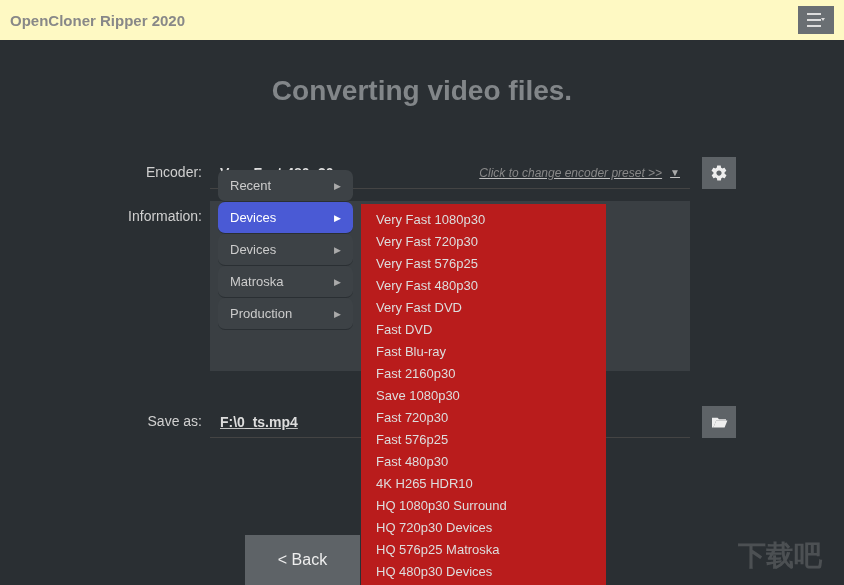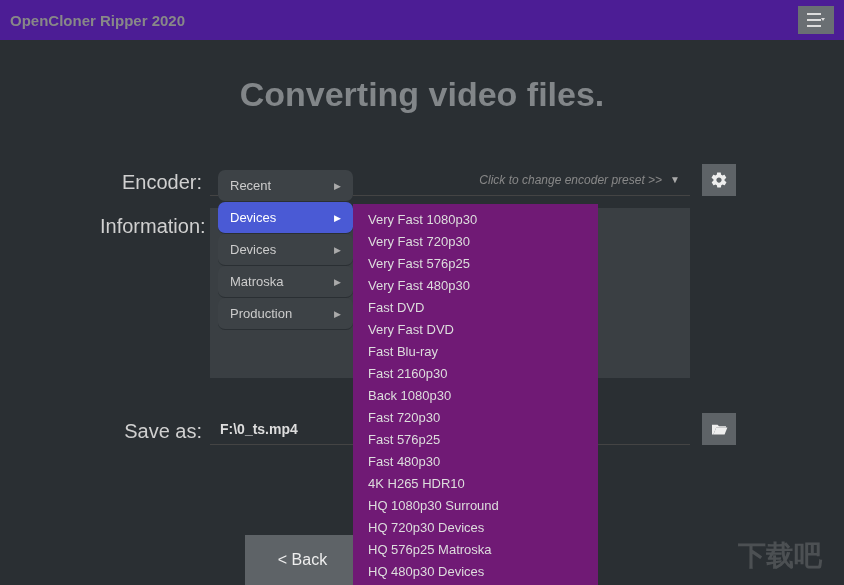--- a/index.html
+++ b/index.html
@@ -1,29 +1,29 @@
 <!DOCTYPE html>
 <html><head>
   <meta charset="utf-8">
   <style>
     * { margin: 0; padding: 0; box-sizing: border-box; font-family: "Segoe UI", Arial, sans-serif; }
     body { width: 844px; height: 585px; background: #2a2f33; color: #c0c0c0; overflow: hidden; position: relative; }
     
-    .titlebar { height: 40px; background: #4c1d95; display: flex; align-items: center; justify-content: space-between; padding: 4px 10px; }
+    .titlebar { height: 40px; background: #fef9c3; display: flex; align-items: center; justify-content: space-between; padding: 4px 10px; }
     .titlebar-title { color: #888; font-weight: bold; font-size: 15px; }
     .menu-btn { width: 36px; height: 28px; background: #6a6f73; display: flex; align-items: center; justify-content: center; cursor: pointer; }
     .menu-btn svg { fill: #ddd; }
     
-    .main-title { text-align: center; font-size: 34px; font-weight: bold; color: #828689; margin-top: 35px; }
+    .main-title { text-align: center; font-size: 28px; font-weight: bold; color: #828689; margin-top: 35px; }
     
     .form-area { margin-top: 50px; padding-left: 100px; position: relative; }
     
     .row { display: flex; align-items: flex-start; margin-bottom: 12px; }
-    .label { width: 110px; text-align: right; color: #d0d0d0; font-size: 20px; padding-top: 7px; padding-right: 8px; }
-    .control-col { width: 480px; }
+    .label { width: 110px; text-align: right; color: #d0d0d0; font-size: 14px; padding-top: 7px; padding-right: 8px; }
+    .control-col { width: 480px; text-decoration: underline; }
     
     .dropdown-bar { height: 32px; background: #2a2f33; border-bottom: 1px solid #444; display: flex; align-items: center; padding: 0 10px; cursor: pointer; }
     .dropdown-value { color: #ddd; font-size: 14px; font-weight: bold; flex: 1; }
     .dropdown-hint { color: #888; font-style: italic; font-size: 12px; }
     .dropdown-caret { margin-left: 8px; color: #aaa; font-size: 10px; }
     
     .icon-btn { width: 34px; height: 32px; background: #5e6367; margin-left: 12px; display: flex; align-items: center; justify-content: center; cursor: pointer; }
     .icon-btn svg { fill: #eee; }
     
     .info-box { height: 170px; background: #3a3f43; }
@@ -36,21 +36,21 @@
     .btn-back { background: #5e6367; }
     .btn-next { background: #d05050; }
     
     
     .menu-top { position: absolute; left: 218px; top: 170px; width: 135px; }
     .menu-top-item { height: 32px; background: #3d4246; border-bottom: 1px solid #2a2f33; display: flex; align-items: center; padding: 0 12px; color: #ccc; font-size: 13px; cursor: pointer; border-radius: 7px; }
     .menu-top-item.selected { background: #4a5ad5; color: #fff; }
     .menu-top-item .arrow { margin-left: auto; font-size: 9px; color: #aaa; }
     .menu-top-item.selected .arrow { color: #fff; }
     
-    .submenu { position: absolute; left: 353px; top: 204px; width: 245px; background: #701a75; padding: 4px 0; }
+    .submenu { position: absolute; left: 361px; top: 204px; width: 245px; background: #b91c1c; padding: 4px 0; }
     .submenu-item { height: 22px; display: flex; align-items: center; padding: 0 15px; color: #ddd; font-size: 13px; cursor: pointer; }
     
     .watermark { position: absolute; right: 22px; bottom: 10px; font-size: 28px; color: rgba(180,180,180,0.25); font-weight: bold; pointer-events: none; }
   </style>
 </head>
 <body>
 
 <div class="titlebar">
   <span class="titlebar-title">OpenCloner Ripper 2020</span>
   <div class="menu-btn">
@@ -132,25 +132,25 @@
     <div class="menu-top-item">
       <span>Production</span>
       <span class="arrow">▶</span>
     </div>
   </div>
 <div class="submenu" id="submenu">
     <div class="submenu-item">Very Fast 1080p30</div>
     <div class="submenu-item">Very Fast 720p30</div>
     <div class="submenu-item">Very Fast 576p25</div>
     <div class="submenu-item">Very Fast 480p30</div>
+    <div class="submenu-item">Very Fast DVD</div>
     <div class="submenu-item">Fast DVD</div>
-    <div class="submenu-item">Very Fast DVD</div>
     <div class="submenu-item">Fast Blu-ray</div>
     <div class="submenu-item">Fast 2160p30</div>
-    <div class="submenu-item">Back 1080p30</div>
+    <div class="submenu-item">Save 1080p30</div>
     <div class="submenu-item">Fast 720p30</div>
     <div class="submenu-item">Fast 576p25</div>
     <div class="submenu-item">Fast 480p30</div>
     <div class="submenu-item">4K H265 HDR10</div>
     <div class="submenu-item">HQ 1080p30 Surround</div>
     <div class="submenu-item">HQ 720p30 Devices</div>
     <div class="submenu-item">HQ 576p25 Matroska</div>
     <div class="submenu-item">HQ 480p30 Devices</div>
   </div>
 

